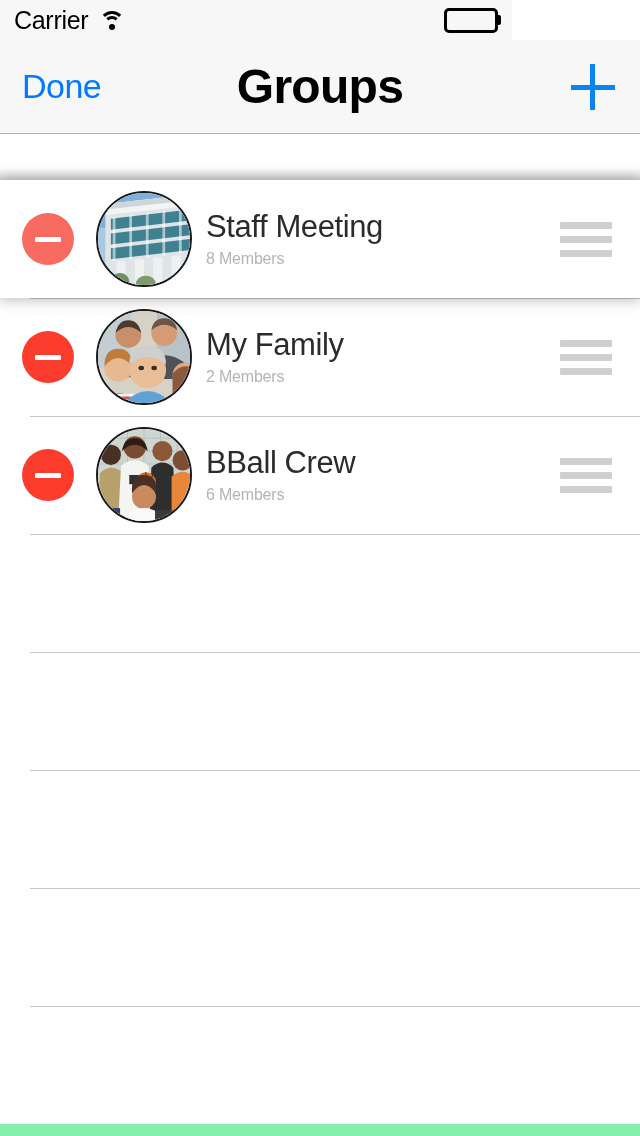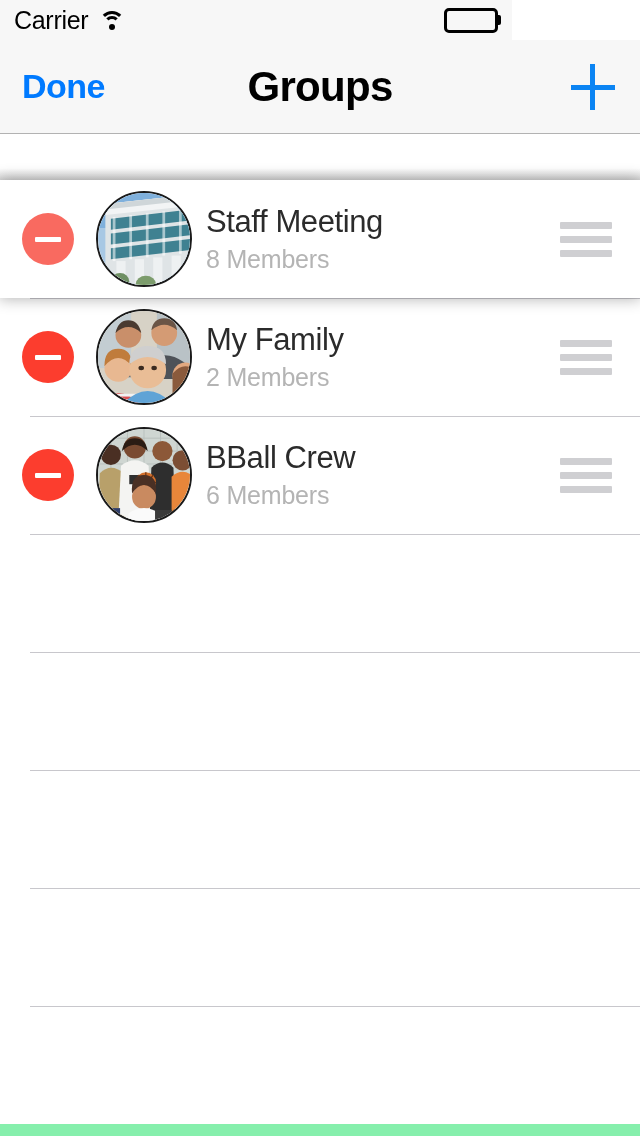--- a/index.html
+++ b/index.html
@@ -39,26 +39,26 @@
     width:4px; height:10px; background:#000; border-radius:0 2px 2px 0;
   }
 
   
   .nav-bar {
     position:absolute; top:40px; left:0; width:640px; height:94px;
     background:#f7f7f7; border-bottom:1px solid #b2b2b2;
     display:flex; align-items:center; padding:0 22px;
   }
   .nav-done {
-    font-size:34px; color:#007aff; font-weight:bold; letter-spacing:-0.5px;
+    font-size:34px; color:#007aff; font-weight:normal; letter-spacing:-0.5px;
     cursor:pointer; background:none; border:none; font-family:inherit;
   }
   .nav-title {
     position:absolute; left:0; right:0; text-align:center;
-    font-size:42px; font-weight:bold; color:#000; letter-spacing:-0.7px;
+    font-size:48px; font-weight:bold; color:#000; letter-spacing:-0.7px;
     pointer-events:none;
   }
   .nav-add {
     margin-left:auto; position:relative; width:50px; height:50px; cursor:pointer;
   }
   .nav-add .h, .nav-add .v { position:absolute; background:#0b84f3; }
   .nav-add .h { left:3px; top:23px; width:44px; height:5px; }
   .nav-add .v { top:2px; left:22px; width:5px; height:46px; }
 
   
@@ -99,21 +99,21 @@
     border:2px solid #1a1a1a;
   }
   .avatar svg { display:block; width:100%; height:100%; }
 
   .row-text { flex:1 1 auto; margin-left:14px; min-width:0; }
   .row-title {
     font-size:31px; color:#2b2b2b; letter-spacing:-0.4px; line-height:1.15;
     white-space:nowrap; overflow:hidden; text-overflow:ellipsis;
   }
   .row-sub {
-    font-size:25px; color:#b4b4b4; letter-spacing:-0.2px; margin-top:5px; line-height:1.15;
+    font-size:16px; color:#b4b4b4; letter-spacing:-0.2px; margin-top:5px; line-height:1.15;
   }
 
   .reorder {
     flex:0 0 auto; margin-right:28px; width:52px;
     display:flex; flex-direction:column; gap:7px; cursor:grab;
   }
   .reorder .bar { height:7px; background:#cfcfd2; border-radius:1px; }
 
   .empty-row { position:relative; height:118px; background:#ffffff; }
   .empty-row .row-sep { top:0; }

